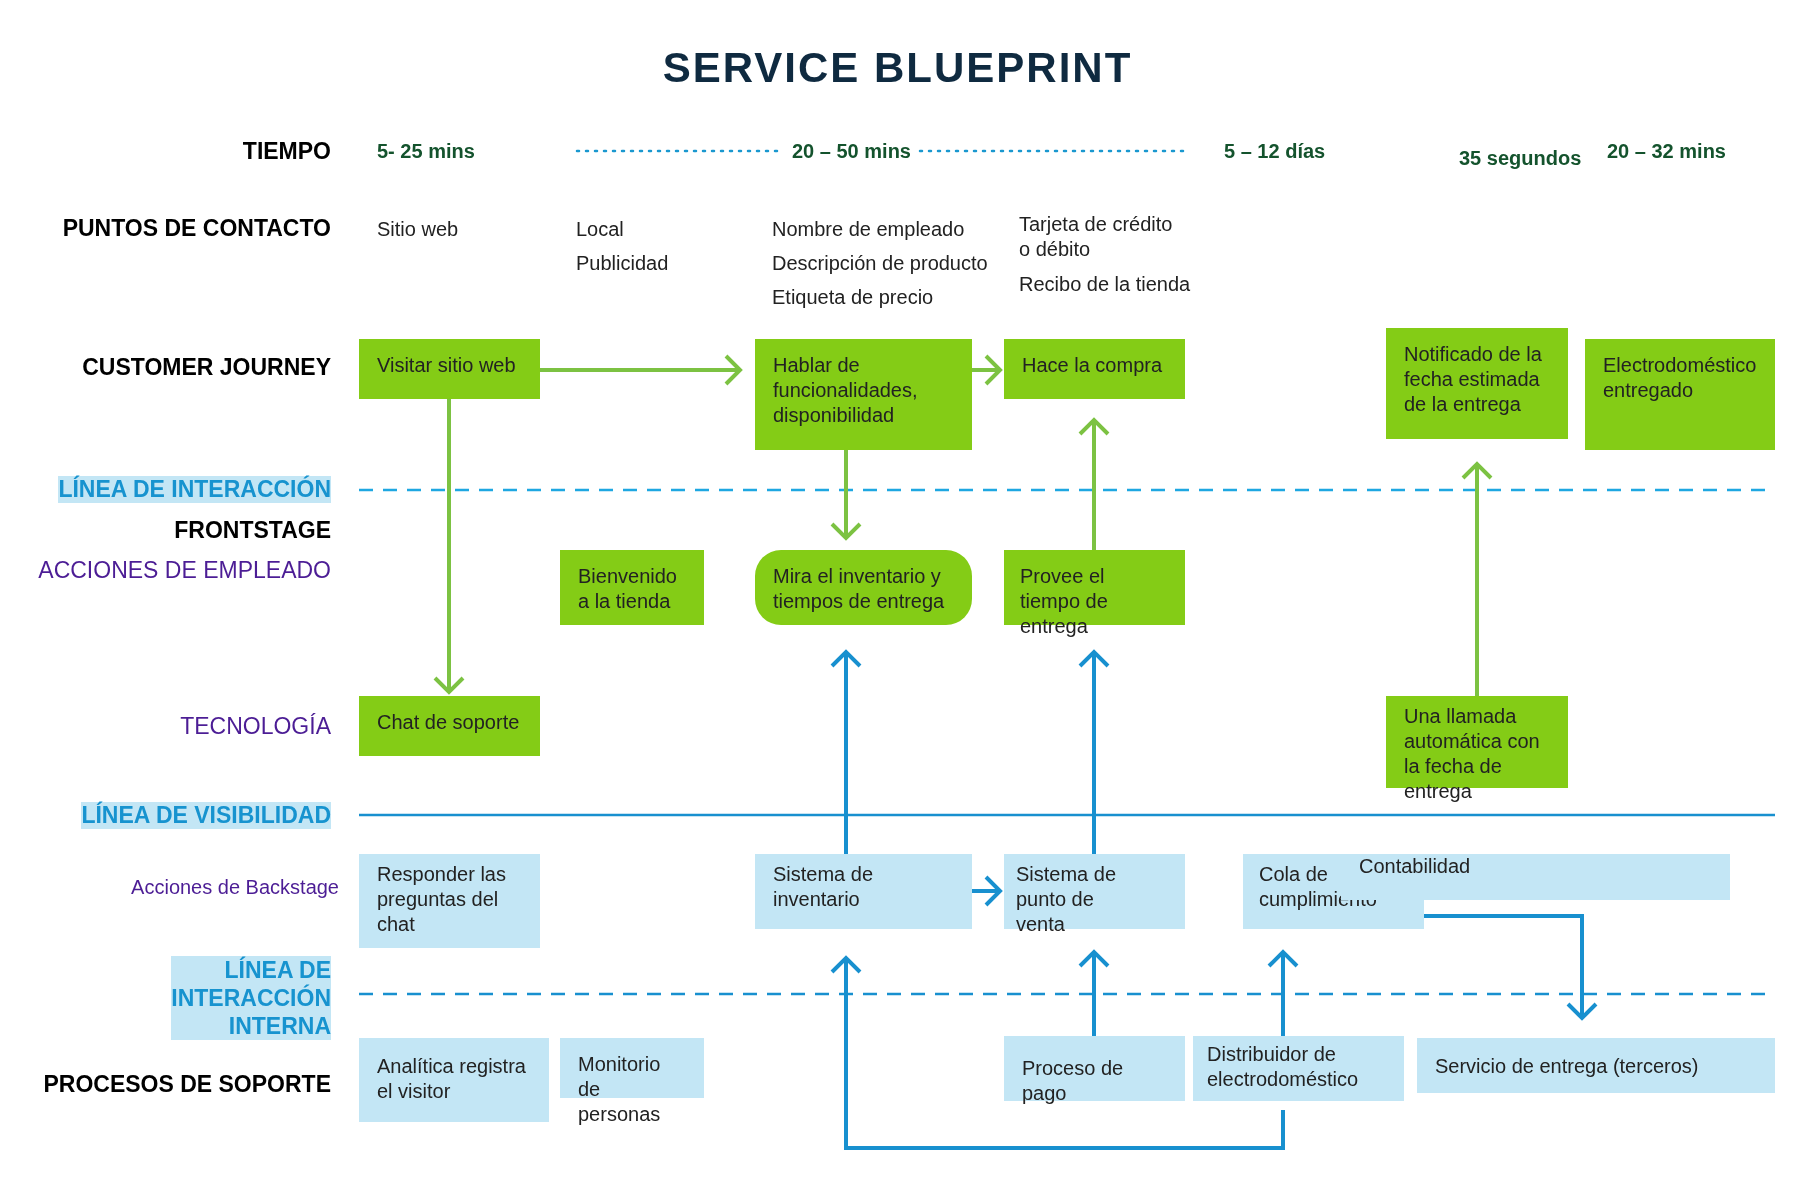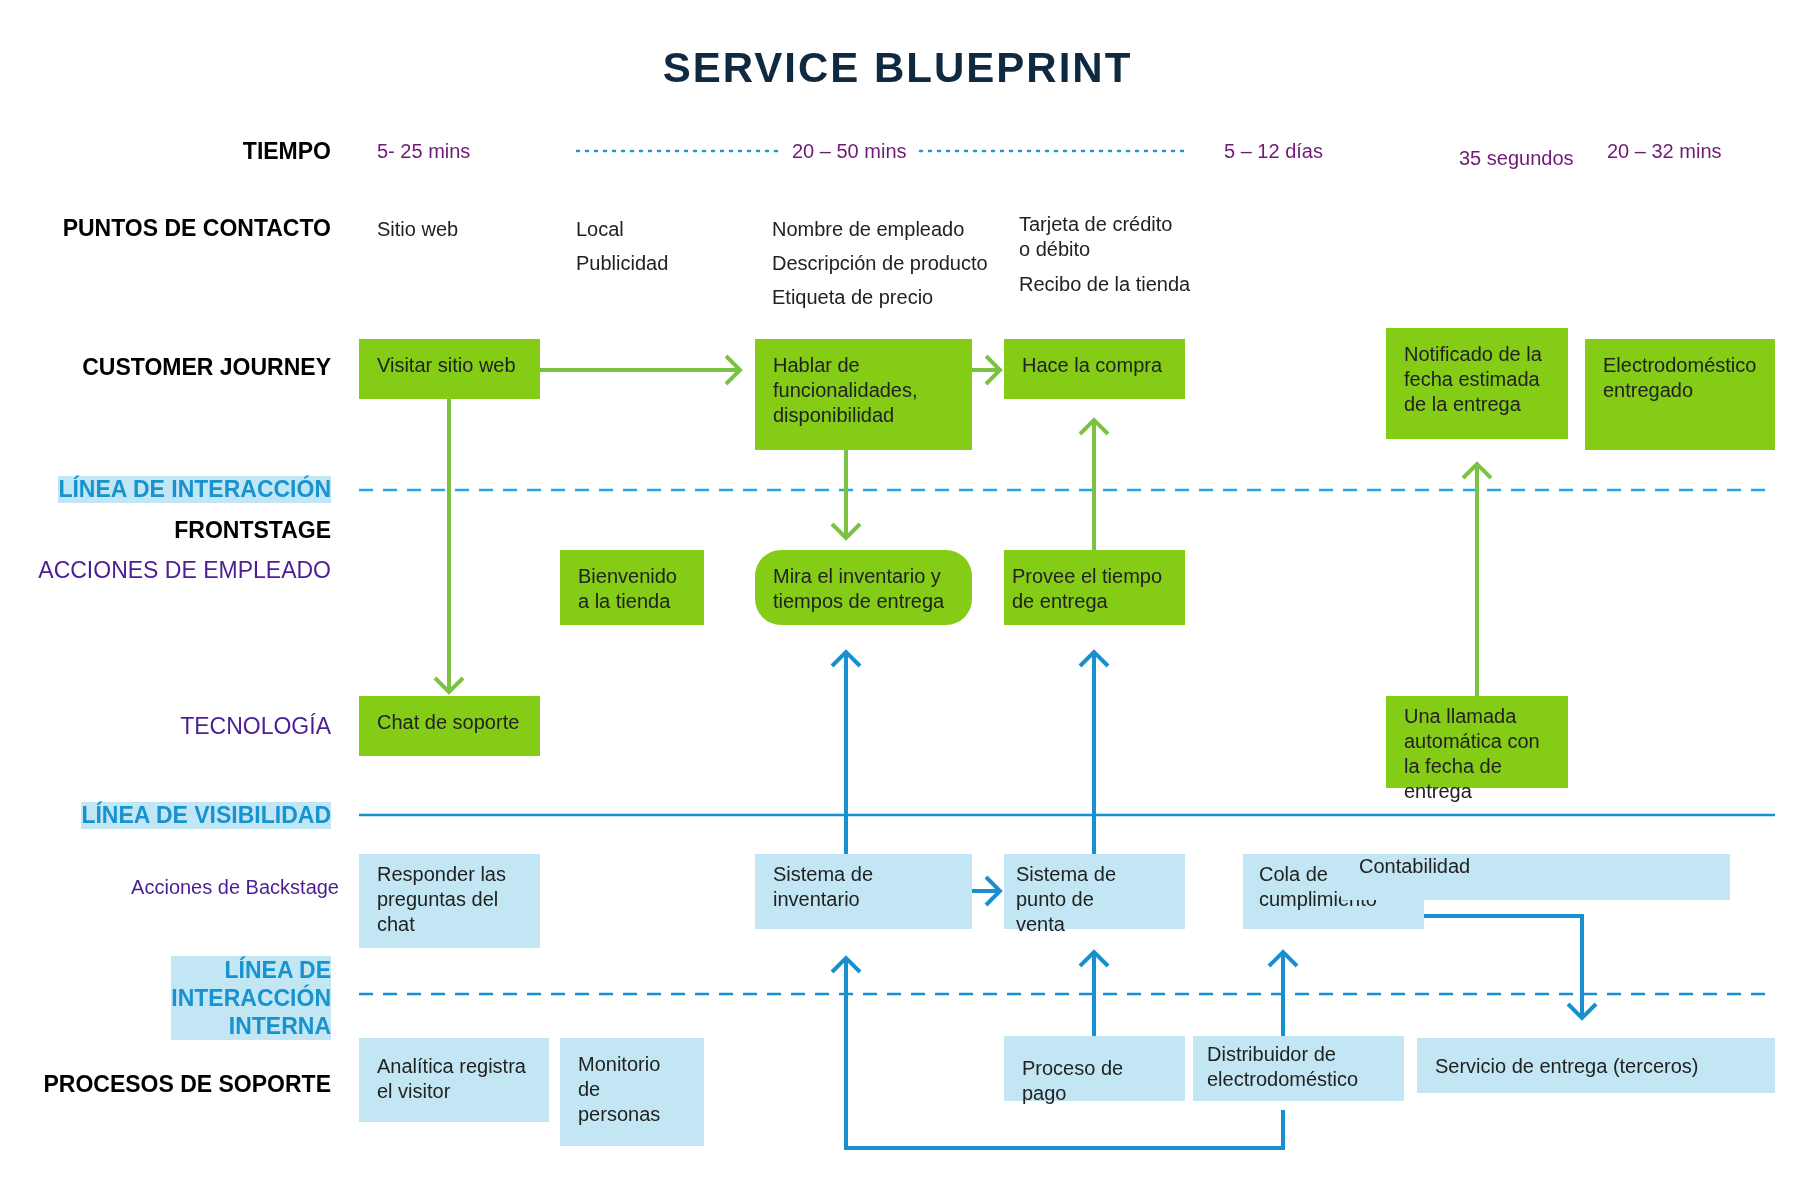--- a/index.html
+++ b/index.html
@@ -6,21 +6,21 @@
   body { width: 1795px; height: 1188px; position: relative; overflow: hidden;
          font-family: "Liberation Sans", "DejaVu Sans", sans-serif; color: #1a1a1a; }
   .abs { position: absolute; }
   .title { left: 0; width: 1795px; top: 44px; text-align: center; font-size: 42px; font-weight: bold;
            letter-spacing: 2px; color: #0f2a40; }
   .rowlabel { position: absolute; right: 1464px; text-align: right; font-size: 23px; white-space: nowrap; }
   .rowlabel.bold { font-weight: bold; color: #000000; }
   .rowlabel.blue { font-weight: bold; color: #1793cf; }
   .rowlabel.light { font-weight: normal; color: #4c1d95; }
   .rowlabel.small { font-size: 20px; }
-  .time { position: absolute; font-size: 20px; color: #701a75; white-space: nowrap; }
+  .time { position: absolute; font-size: 20px; color: #14532d; white-space: nowrap; font-weight: bold; }
   .touch { position: absolute; font-size: 20px; color: #222; line-height: 34px; }
   .touch div { white-space: nowrap; }
   .box { position: absolute; box-sizing: border-box; padding: 14px 18px; font-size: 20px; line-height: 25px; color: #222; }
   .green { background: #84cc16; }
   .blue { background: #c3e6f5; }
   svg.overlay { position: absolute; left: 0; top: 0; }
 </style>
 </head>
 <body>
 
@@ -124,28 +124,28 @@
 </svg>
 
 <div class="box green" style="left:359px; top:339px; width:181px; height:60px;">Visitar sitio web</div>
 <div class="box green" style="left:755px; top:339px; width:217px; height:111px;">Hablar de funcionalidades, disponibilidad</div>
 <div class="box green" style="left:1004px; top:339px; width:181px; height:60px;">Hace la compra</div>
 <div class="box green" style="left:1386px; top:328px; width:182px; height:111px;">Notificado de la fecha estimada de la entrega</div>
 <div class="box green" style="left:1585px; top:339px; width:190px; height:111px;">Electrodoméstico entregado</div>
 
 <div class="box green" style="left:560px; top:550px; width:144px; height:75px;">Bienvenido a la tienda</div>
 <div class="box green" style="left:755px; top:550px; width:217px; height:75px;border-radius:26px;">Mira el inventario y tiempos de entrega</div>
-<div class="box green" style="left:1004px; top:550px; width:181px; height:75px; padding-left:8px;">Provee el tiempo de entrega</div>
+<div class="box green" style="left:1004px; top:550px; width:181px; height:75px; padding-left:16px;">Provee el tiempo de entrega</div>
 
 <div class="box green" style="left:359px; top:696px; width:181px; height:60px;">Chat de soporte</div>
 <div class="box green" style="left:1386px; top:696px; width:182px; height:92px; padding-top:8px;">Una llamada automática con la fecha de entrega</div>
 
 <div class="box blue" style="left:359px; top:854px; width:181px; height:94px; padding-top:8px;">Responder las preguntas del chat</div>
 <div class="box blue" style="left:755px; top:854px; width:217px; height:75px; padding-top:8px; padding-right:90px;">Sistema de inventario</div>
 <div class="box blue" style="left:1004px; top:854px; width:181px; height:75px; padding-top:8px; padding-left:12px; padding-right:40px;">Sistema de punto de venta</div>
 <div class="box blue" style="left:1243px; top:854px; width:181px; height:75px; padding-top:8px; padding-left:16px; padding-right:0;">Cola de cumplimiento</div>
 <div class="box blue" style="left:1341px; top:854px; width:389px; height:46px; padding-top:0;">Contabilidad</div>
 
 <div class="box blue" style="left:359px; top:1038px; width:190px; height:84px; padding-top:16px;">Analítica registra el visitor</div>
-<div class="box blue" style="left:560px; top:1038px; width:144px; height:108px; ">Monitorio de personas</div>
+<div class="box blue" style="left:560px; top:1038px; width:144px; height:60px; ">Monitorio de personas</div>
 <div class="box blue" style="left:1004px; top:1036px; width:181px; height:65px; padding-top:20px;">Proceso de pago</div>
 <div class="box blue" style="left:1193px; top:1036px; width:211px; height:65px; padding-top:6px; padding-left:14px; padding-right:8px;">Distribuidor de electrodoméstico</div>
 <div class="box blue" style="left:1417px; top:1038px; width:358px; height:55px; padding-top:16px;">Servicio de entrega (terceros)</div>
 
 </body></html>

